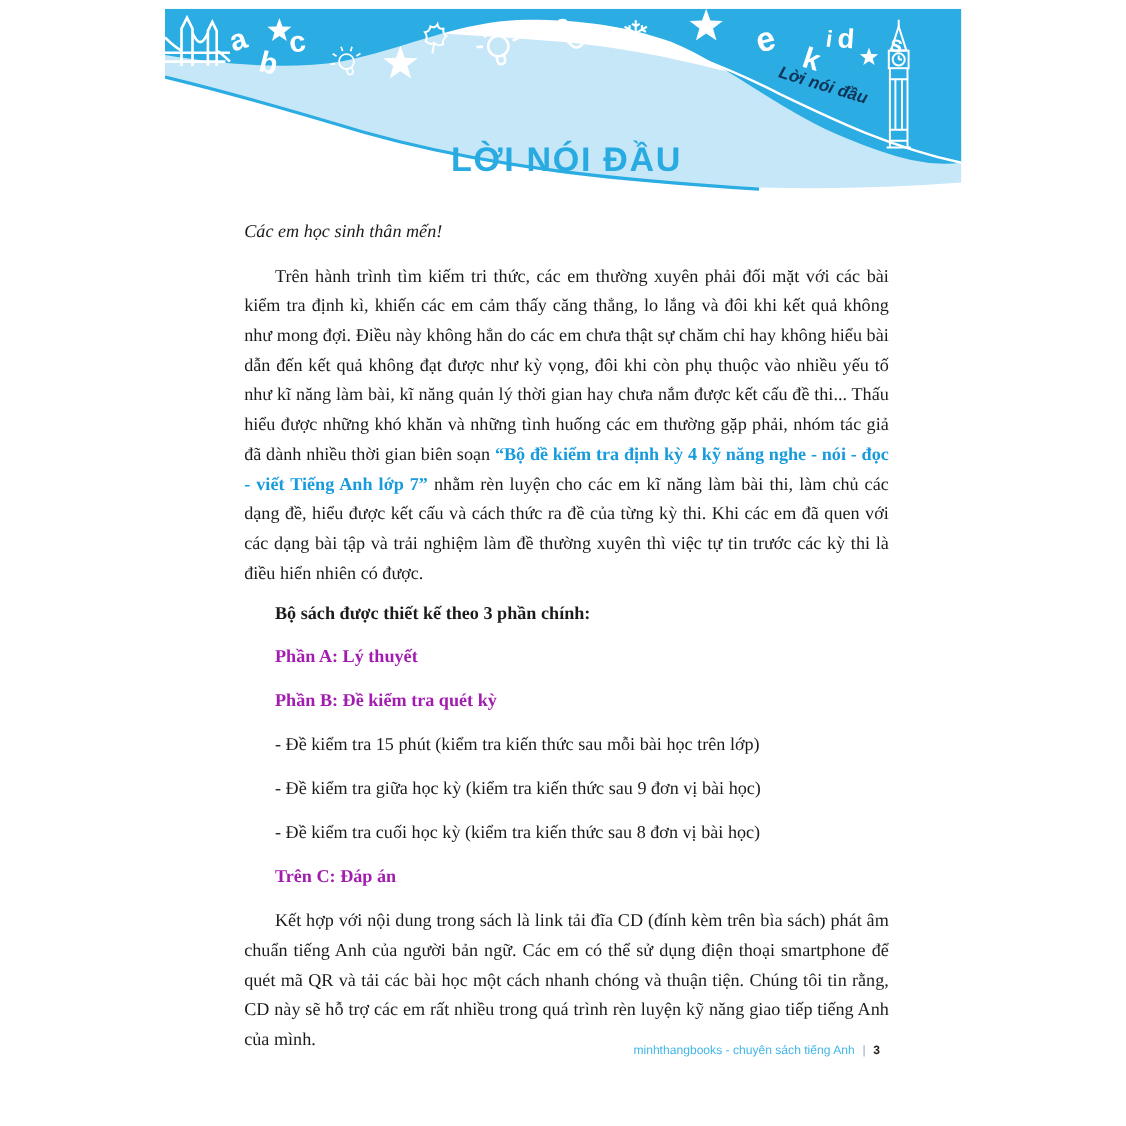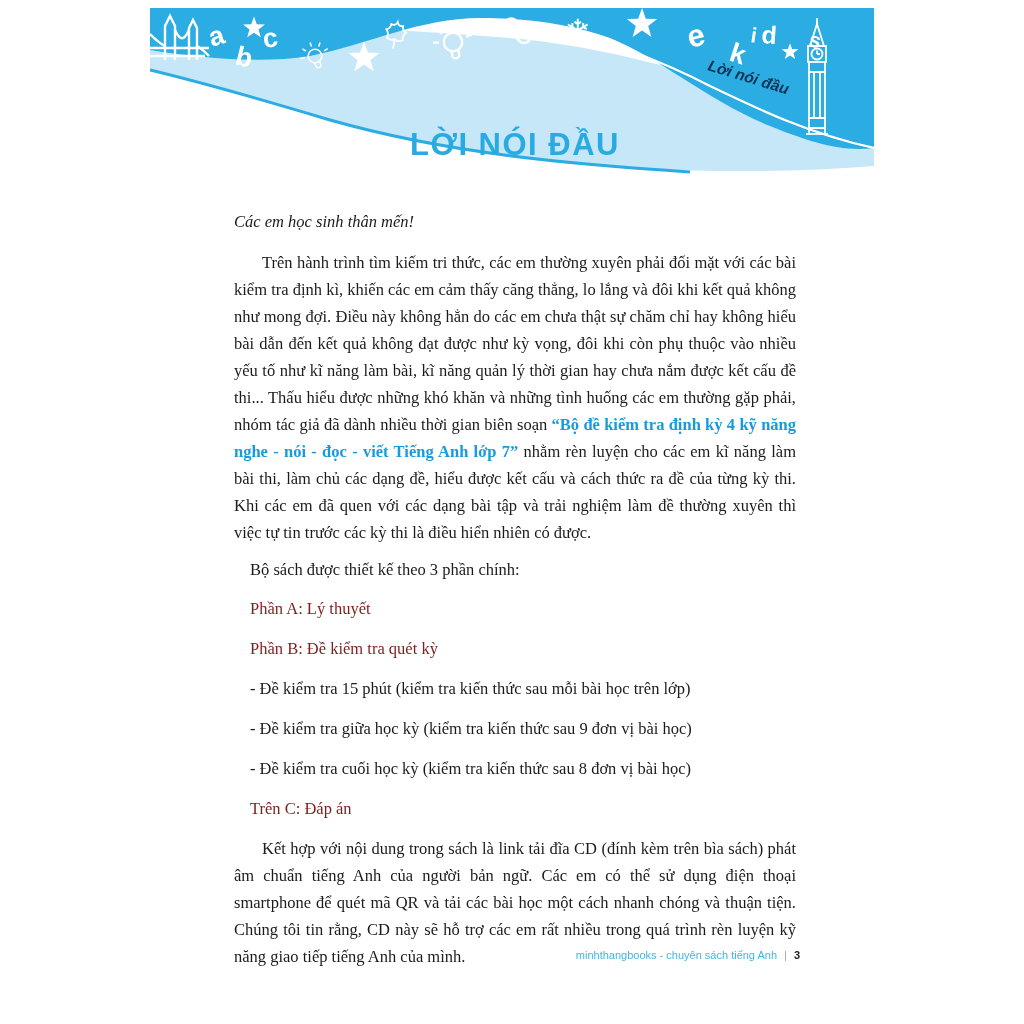--- a/index.html
+++ b/index.html
@@ -14,25 +14,25 @@
   .page-title{
     position:absolute;left:222px;top:127px;width:586px;text-align:center;
     font-family:"Liberation Sans",sans-serif;font-weight:bold;font-size:31px;
     letter-spacing:1.5px;color:#29ABE2;
   }
 
   .content{
     position:absolute;left:222px;top:196px;width:586px;
     font-size:16.5px;line-height:27px;
   }
-  .content p{margin:12px;}
+  .content p{margin:0;}
   .p-salutation{font-style:italic;margin-bottom:14px !important;}
   .p-body{text-align:justify;text-indent:28px;margin-bottom:10px !important;}
-  .p-bold-lead{font-weight:normal;text-indent:28px;margin:4px 0 12px !important;}
-  .p-heading{font-weight:normal;color:#7f1d1d;margin:4px 0 13px 28px !important;}
+  .p-bold-lead{font-weight:bold;text-indent:28px;margin:4px 0 12px !important;}
+  .p-heading{font-weight:bold;color:#a21caf;margin:4px 0 13px 28px !important;}
   .p-list{margin:0 0 13px 28px !important;}
   .accent-bold{color:#189BDC;font-weight:bold;}
 
   .footer{
     position:absolute;left:222px;top:949px;width:578px;text-align:right;
     font-family:"Liberation Sans",sans-serif;font-size:11px;color:#41B6E8;
   }
   .footer .divider{color:#93A9BC;margin:0 7px;font-weight:normal;}
   .footer .page-num{color:#222;font-weight:bold;}
 </style>

